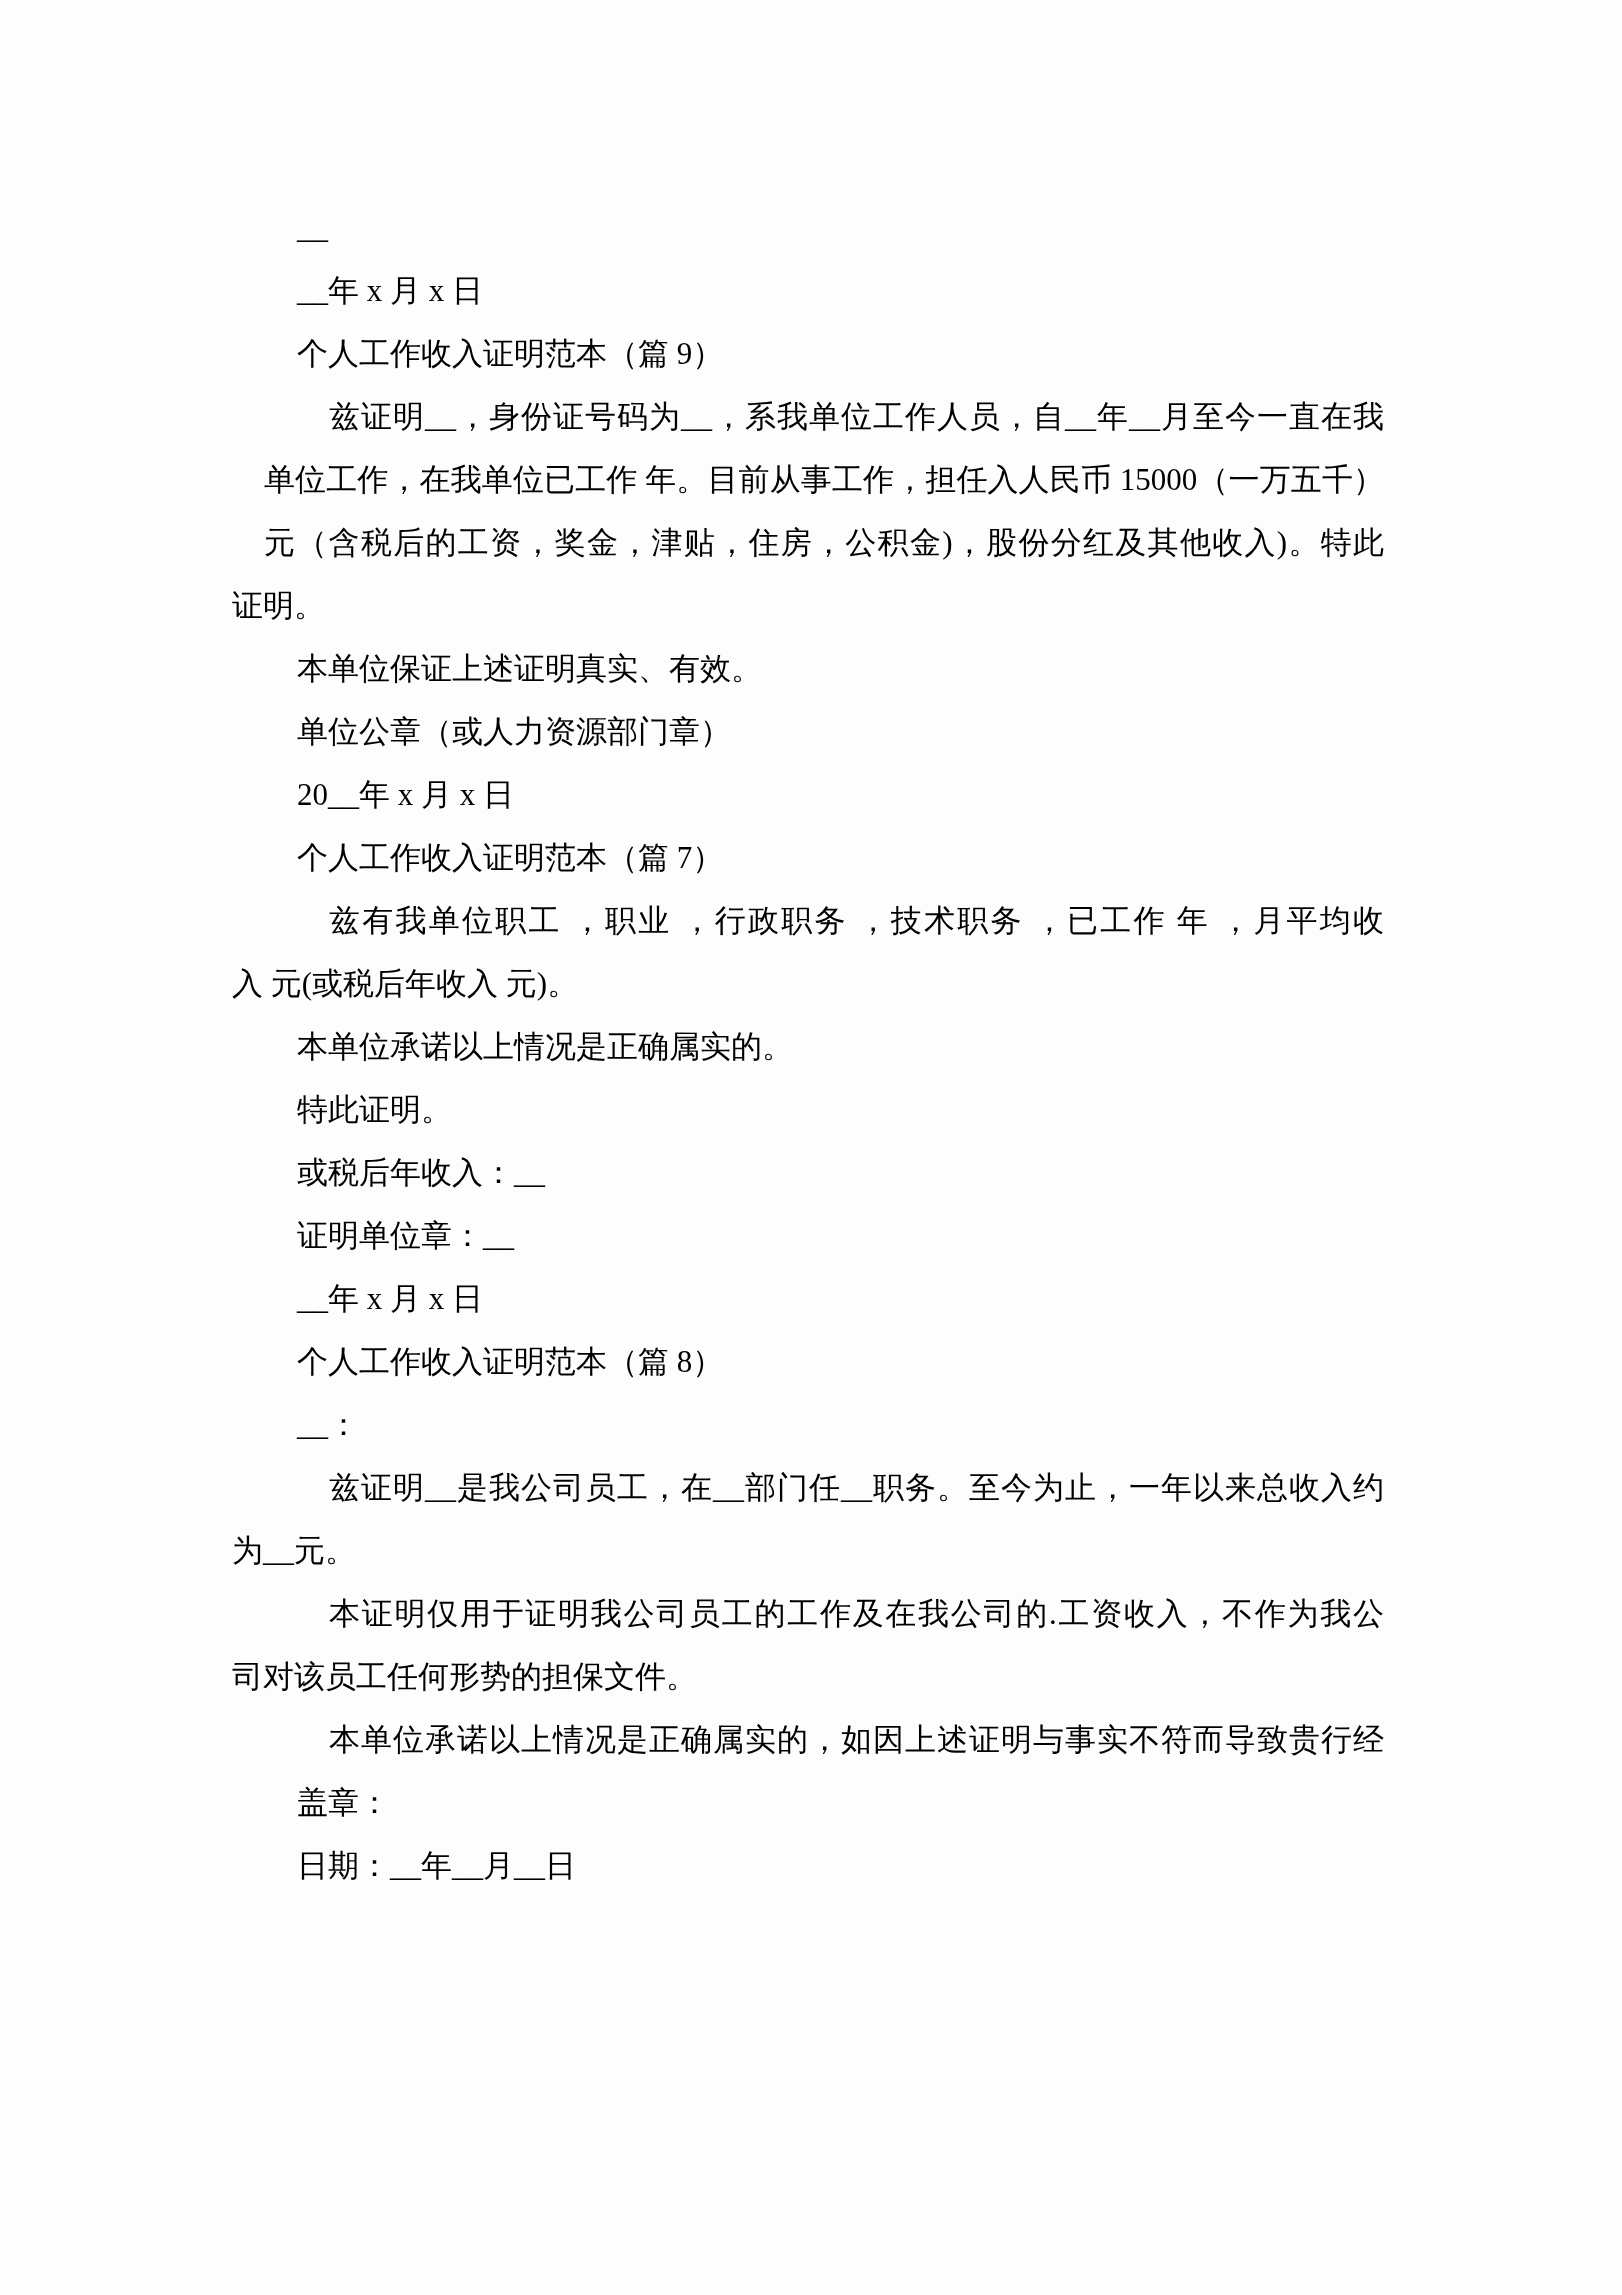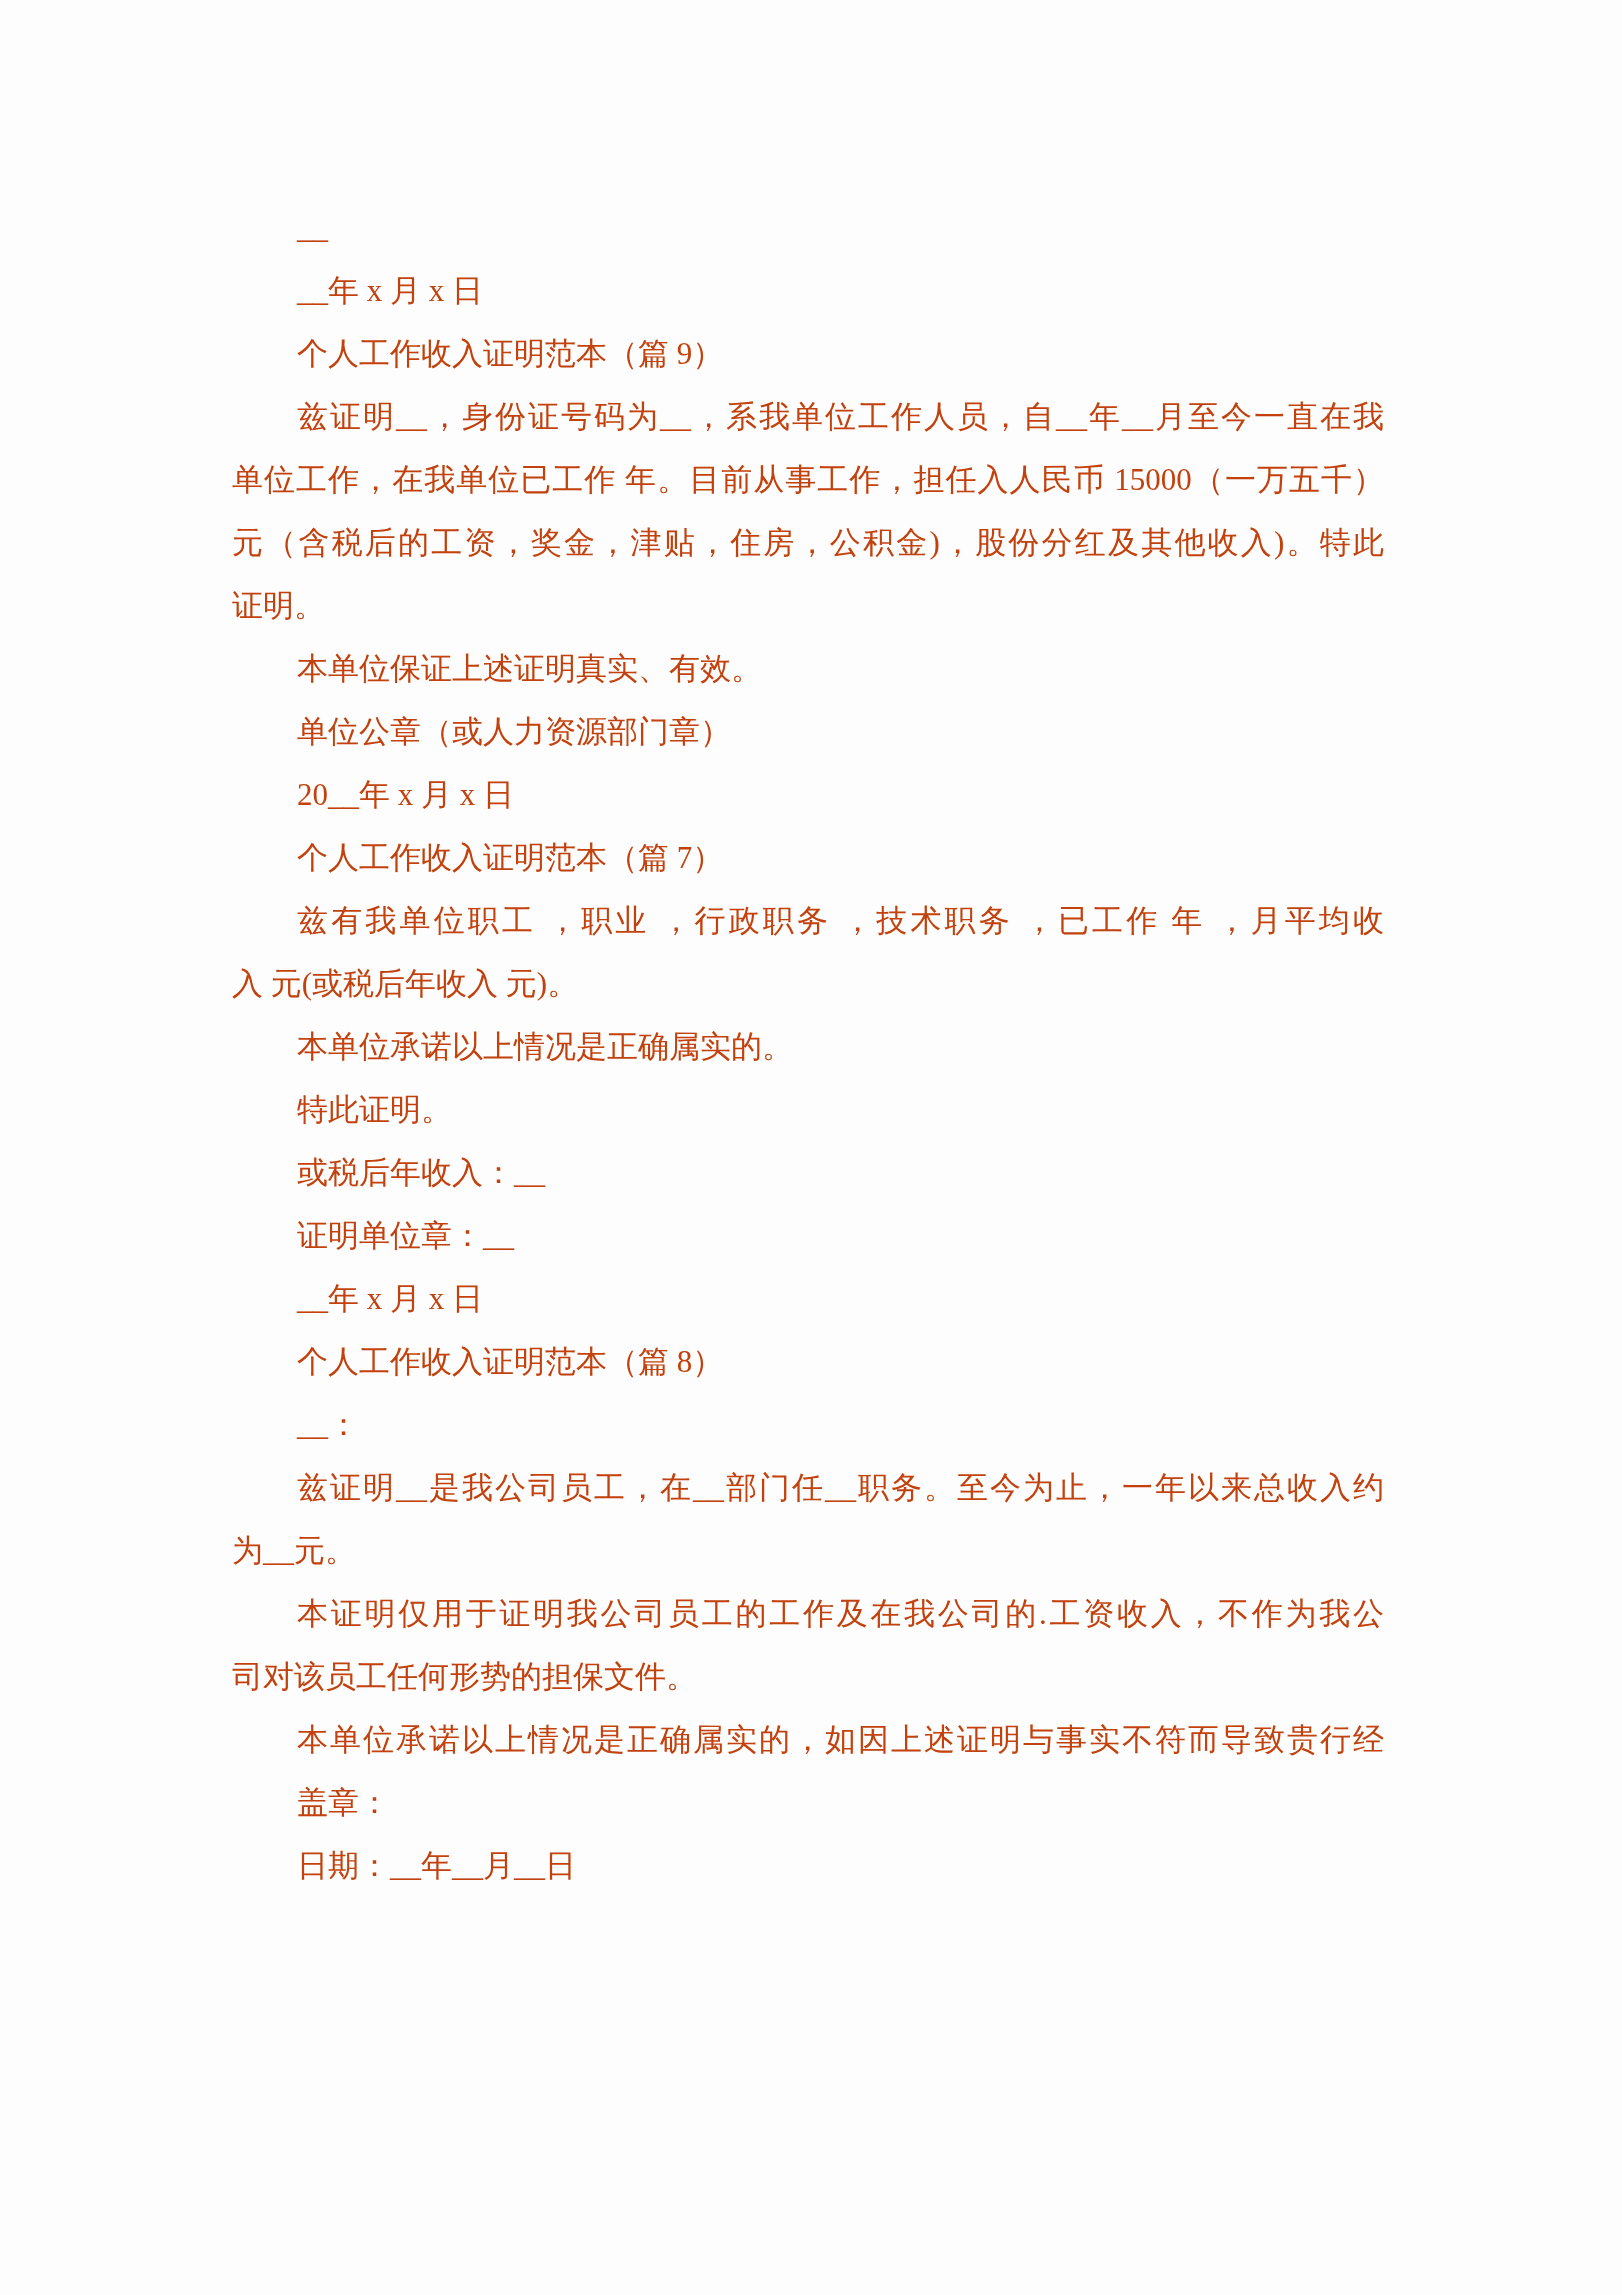--- a/index.html
+++ b/index.html
@@ -28,31 +28,32 @@
     height: 63px;
     white-space: normal;
     text-align: left;
   }
   .line.indent {
     padding-left: 65px;
   }
   .line.full {
     text-align: justify;
     text-align-last: justify;
+    margin-left: 32px;
   }
   .line.full.indent {
     
     padding-left: 65px;
   }
 </style>
 </head>
 <body>
 
 <div class="page">
-  <div class="doc-body" style="background: rgb(253, 253, 253); color: #c2410c;">
+  <div class="doc-body" style="background: rgb(253, 253, 253); color: #000000;">
       <div class="line indent">__</div>
       <div class="line indent">__年 x 月 x 日</div>
       <div class="line indent">个人工作收入证明范本（篇 9）</div>
       <div class="line indent full">兹证明__，身份证号码为__，系我单位工作人员，自__年__月至今一直在我</div>
       <div class="line full">单位工作，在我单位已工作 年。目前从事工作，担任入人民币 15000（一万五千）</div>
       <div class="line full">元（含税后的工资，奖金，津贴，住房，公积金)，股份分红及其他收入)。特此</div>
       <div class="line">证明。</div>
       <div class="line indent">本单位保证上述证明真实、有效。</div>
       <div class="line indent">单位公章（或人力资源部门章）</div>
       <div class="line indent">20__年 x 月 x 日</div>

